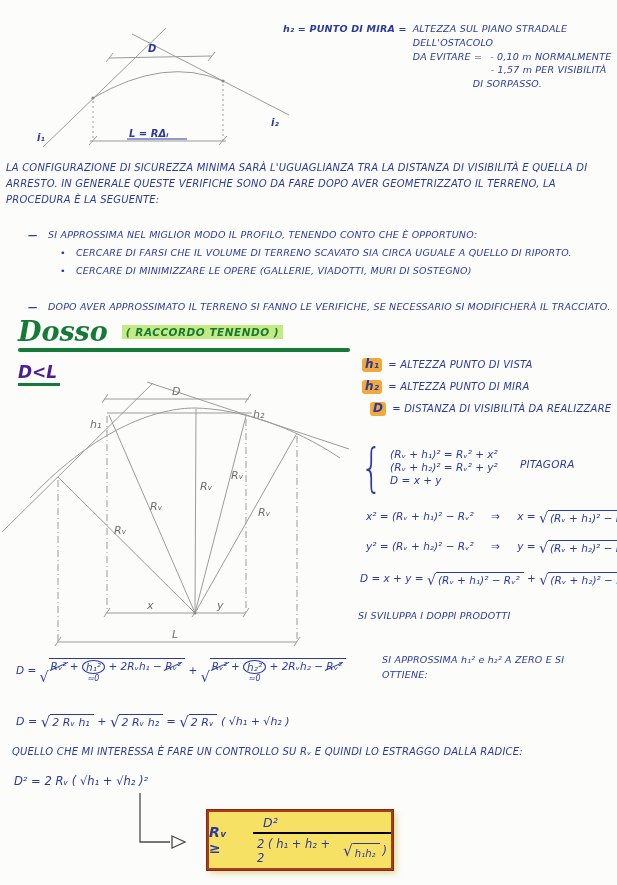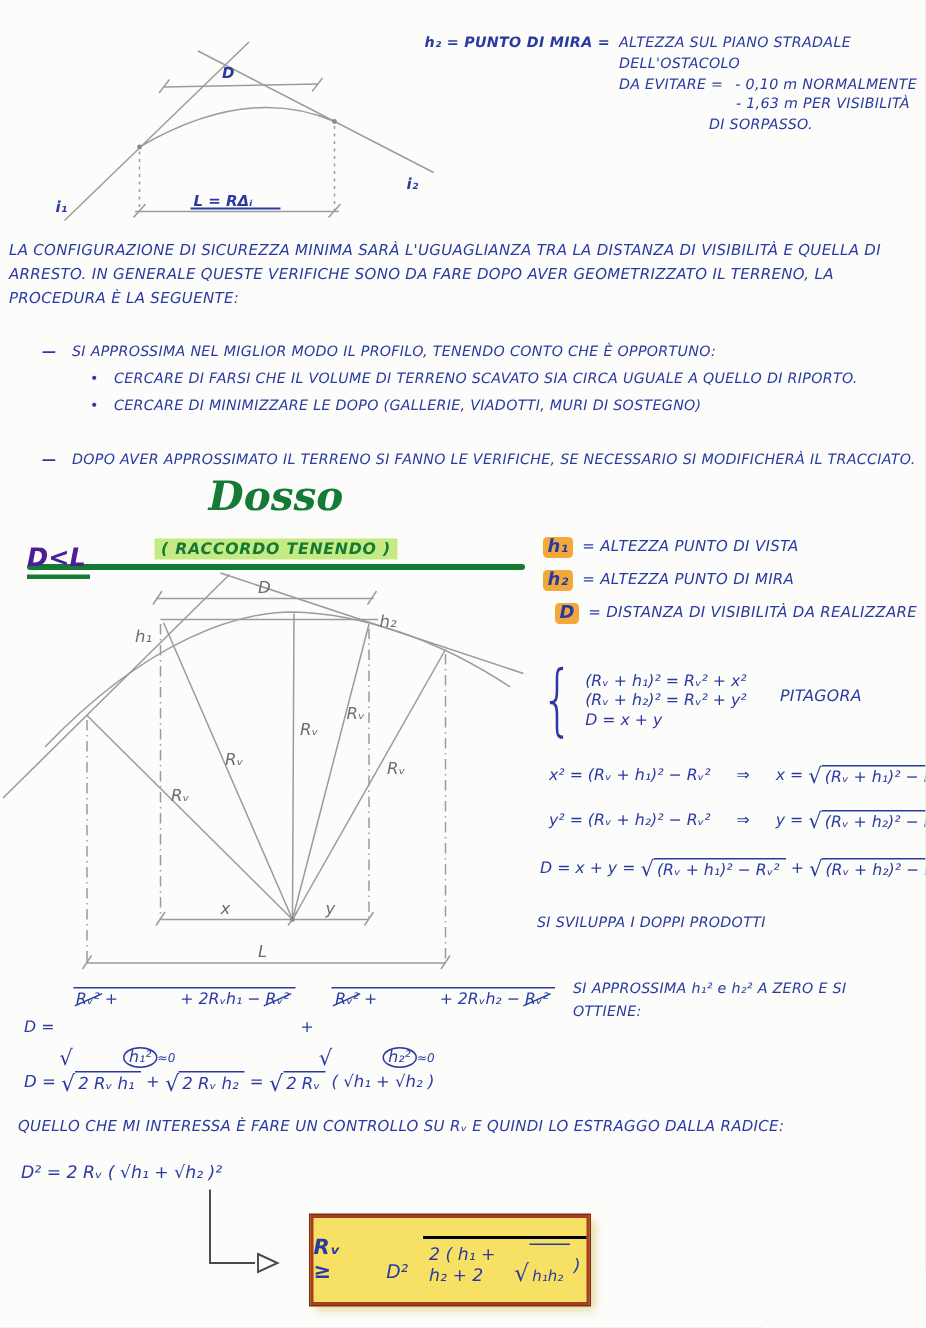--- a/index.html
+++ b/index.html
@@ -24,21 +24,21 @@
   .intro{width:601px;font-size:10px;line-height:1.6;}
   .bullets{width:588px;font-size:9.5px;line-height:1.5;}
   .brow{display:flex;gap:8px;}
   .brow .dash{flex:0 0 12px;font-weight:bold;}
   .subs{margin-left:32px;margin-top:4px;}
   .srow{display:flex;gap:8px;margin-bottom:3px;}
   .srow .dot{flex:0 0 8px;}
   .b2{margin-top:22px;}
 
   
-  .sec-title-row{display:flex;align-items:center;gap:14px;flex-direction:column;}
+  .sec-title-row{display:flex;align-items:center;gap:14px;}
   .sec-title{font-family:"DejaVu Serif",serif;font-style:italic;font-weight:bold;
              font-size:27px;color:#157a36;line-height:1;}
   .sec-sub{background:#c6ea83;color:#157a36;font-weight:bold;font-style:italic;
            font-size:10.5px;padding:1px 4px;letter-spacing:.5px;}
   .sec-underline{width:332px;border-bottom:4px solid #157a36;margin-top:3px;border-radius:2px;}
   .sec-cond{display:inline-block;font-size:17px;font-weight:bold;font-style:italic;
             color:#4c1d95;border-bottom:3.5px solid #157a36;padding:0 3px 1px 0;}
 
   
   .side-defs{font-size:10px;line-height:1.4;}
@@ -53,35 +53,35 @@
   .sqrt .rsign{font-style:normal;font-size:1.35em;line-height:1;align-self:flex-end;
                transform:translateY(1px);}
   .sqrt .rdx{border-top:1.3px solid #2a3aa2;padding:1px 4px 0 2px;}
   .system{display:flex;align-items:center;}
   .system .brace{font-size:52px;font-weight:200;transform:scaleX(.65);line-height:.9;
                  font-style:normal;margin-right:2px;}
   .system .lines div{margin:1px 0;}
   .struck{position:relative;display:inline-block;}
   .struck::after{content:"";position:absolute;left:-2px;right:-2px;top:48%;
                  border-top:1.3px solid #2a3aa2;transform:rotate(-24deg);}
-  .approx-wrap{display:inline-flex;align-items:center;vertical-align:top;margin-top:38px;}
+  .approx-wrap{display:inline-flex;flex-direction:column;align-items:center;vertical-align:top;}
   .circled{border:1.2px solid #2a3aa2;border-radius:50%;padding:0 3px;}
   .az{font-size:8px;font-style:italic;margin-top:0;}
   .note{color:#2a3aa2;font-style:italic;font-size:9.5px;letter-spacing:.2px;}
 
   
   .result-box{display:flex;align-items:center;justify-content:center;gap:10px;
               width:182px;min-height:56px;background:#f7e164;border:2.5px solid #a63c20;
               box-shadow:0 0 0 1px #7c2d15, 3px 3px 6px rgba(200,180,60,.55);
               color:#2a3aa2;font-style:italic;}
   .result-box .lhs{font-size:14px;font-weight:bold;}
-  .frac{display:inline-flex;flex-direction:row;align-items:flex-end;font-size:11.5px;}
+  .frac{display:inline-flex;flex-direction:column;align-items:flex-start;font-size:11.5px;}
   .frac .num{padding:0 10px 2px;font-size:12.5px;}
   .frac .den{border-top:2px solid #000000;padding:3px 4px 0;display:flex;align-items:center;gap:3px;}
-  .frac .den .sqrt .rdx{font-size:10px;padding-top:16px;}
+  .frac .den .sqrt .rdx{font-size:10px;padding-top:4px;}
 </style>
 </head>
 <body>
 
 <div class="page">
 
   <svg class="abs" style="left:5px;top:10px" width="292" height="150" viewBox="0 0 292 150">
     <g stroke="#9b9b9b" fill="none" stroke-width="1">
       <line x1="38" y1="137" x2="161" y2="18"></line>
       <line x1="127" y1="24" x2="284" y2="105"></line>
@@ -106,41 +106,41 @@
 
   <div class="abs top-defs ink caps" style="left:283px;top:22px">
     <div class="defrow">
       <span class="term">h₂ = PUNTO DI MIRA =</span>
       <span class="desc">
         <div>ALTEZZA SUL PIANO STRADALE DELL'OSTACOLO</div>
         <div class="inline-pair">
           <span>DA EVITARE =</span>
           <span>- 0,10 m NORMALMENTE</span>
         </div>
-        <div class="optline">- 1,63 m PER VISIBILITÀ</div>
+        <div class="optline">- 1,57 m PER VISIBILITÀ</div>
         <div class="optline2">DI SORPASSO.</div>
       </span>
     </div>
   </div>
 
   <div class="abs intro ink caps" style="left:6px;top:160px">LA CONFIGURAZIONE DI SICUREZZA MINIMA SARÀ L'UGUAGLIANZA TRA LA DISTANZA DI VISIBILITÀ E QUELLA DI ARRESTO. IN GENERALE QUESTE VERIFICHE SONO DA FARE DOPO AVER GEOMETRIZZATO IL TERRENO, LA PROCEDURA È LA SEGUENTE:</div>
 
   <div class="abs bullets ink caps" style="left:28px;top:228px">
     <div class="brow">
       <span class="dash">—</span>
       <span>SI APPROSSIMA NEL MIGLIOR MODO IL PROFILO, TENENDO CONTO CHE È OPPORTUNO:</span>
     </div>
     <div class="subs">
       <div class="srow">
         <span class="dot">•</span>
         <span>CERCARE DI FARSI CHE IL VOLUME DI TERRENO SCAVATO SIA CIRCA UGUALE A QUELLO DI RIPORTO.</span>
       </div>
       <div class="srow">
         <span class="dot">•</span>
-        <span>CERCARE DI MINIMIZZARE LE DOPO (GALLERIE, VIADOTTI, MURI DI SOSTEGNO)</span>
+        <span>CERCARE DI MINIMIZZARE LE OPERE (GALLERIE, VIADOTTI, MURI DI SOSTEGNO)</span>
       </div>
     </div>
     <div class="brow b2">
       <span class="dash">—</span>
       <span>DOPO AVER APPROSSIMATO IL TERRENO SI FANNO LE VERIFICHE, SE NECESSARIO SI MODIFICHERÀ IL TRACCIATO.</span>
     </div>
   </div>
 
   <div class="abs" style="left:18px;top:318px">
     <div class="sec-title-row">

